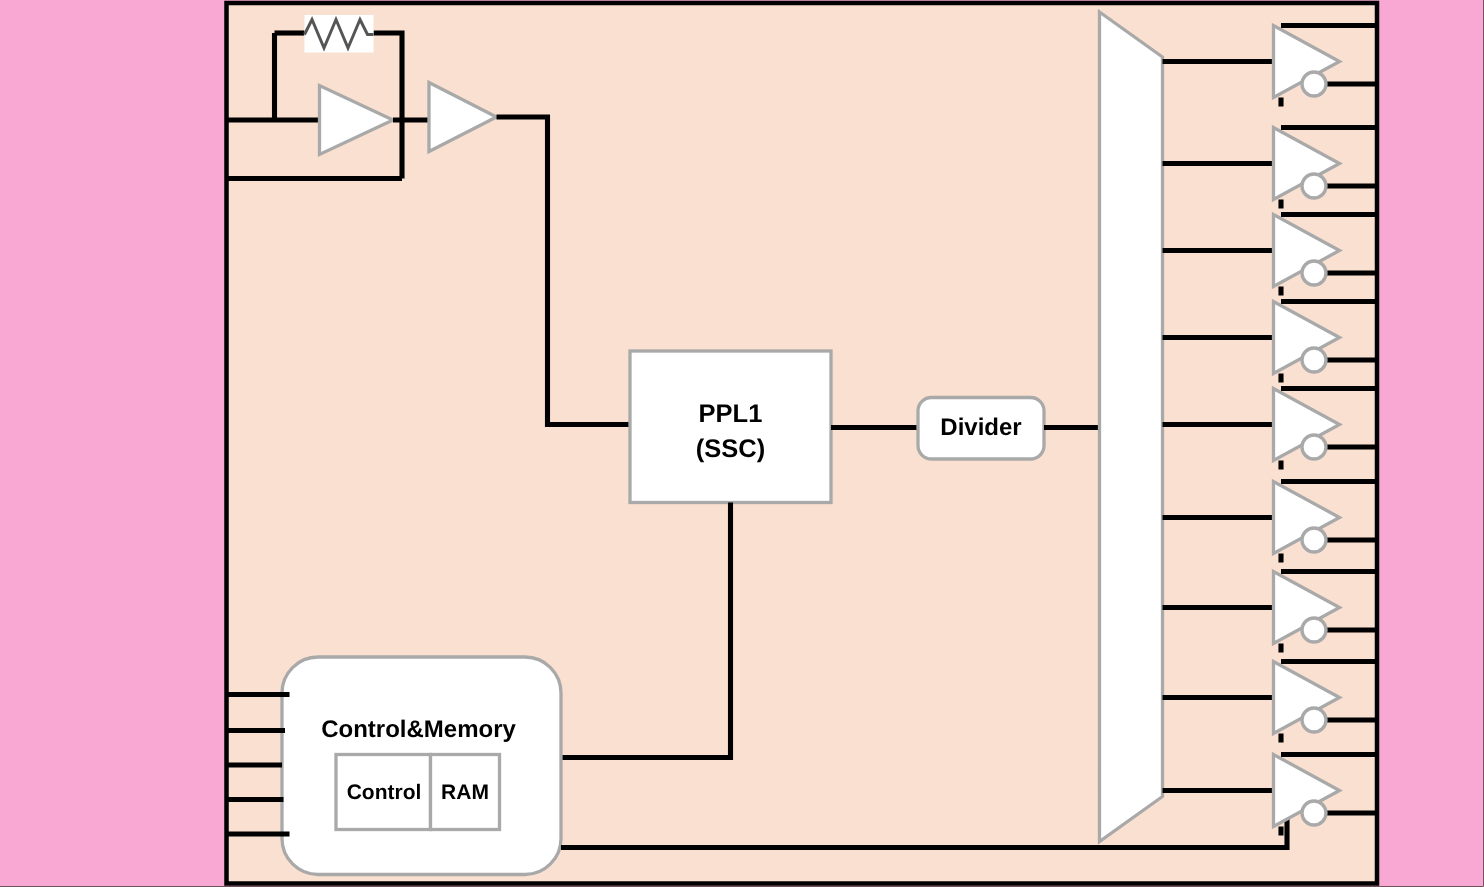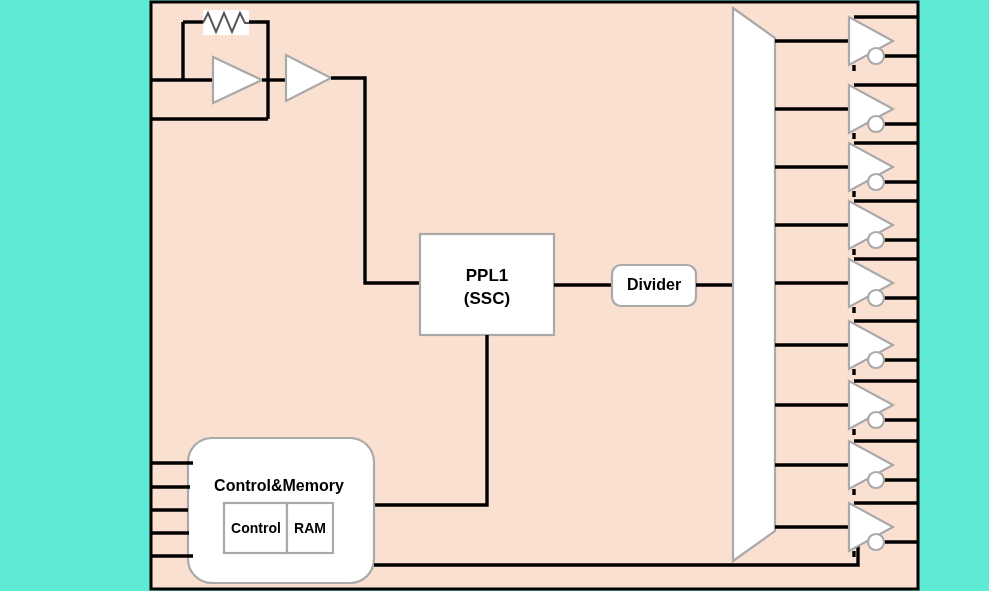--- a/index.html
+++ b/index.html
@@ -11,21 +11,21 @@
   body {
     width: 989px;
     height: 591px;
     overflow: hidden;
     font-family: "Liberation Sans", sans-serif;
   }
   #diagram-root {
     position: relative;
     width: 989px;
     height: 591px;
-    background: #5eead4;
+    background: #f9a8d4;
   }
   svg#block-diagram {
     display: block;
     width: 989px;
     height: 591px;
   }
   .chip-body {
     fill: #fae0d0;
     stroke: #000000;
     stroke-width: 3;

